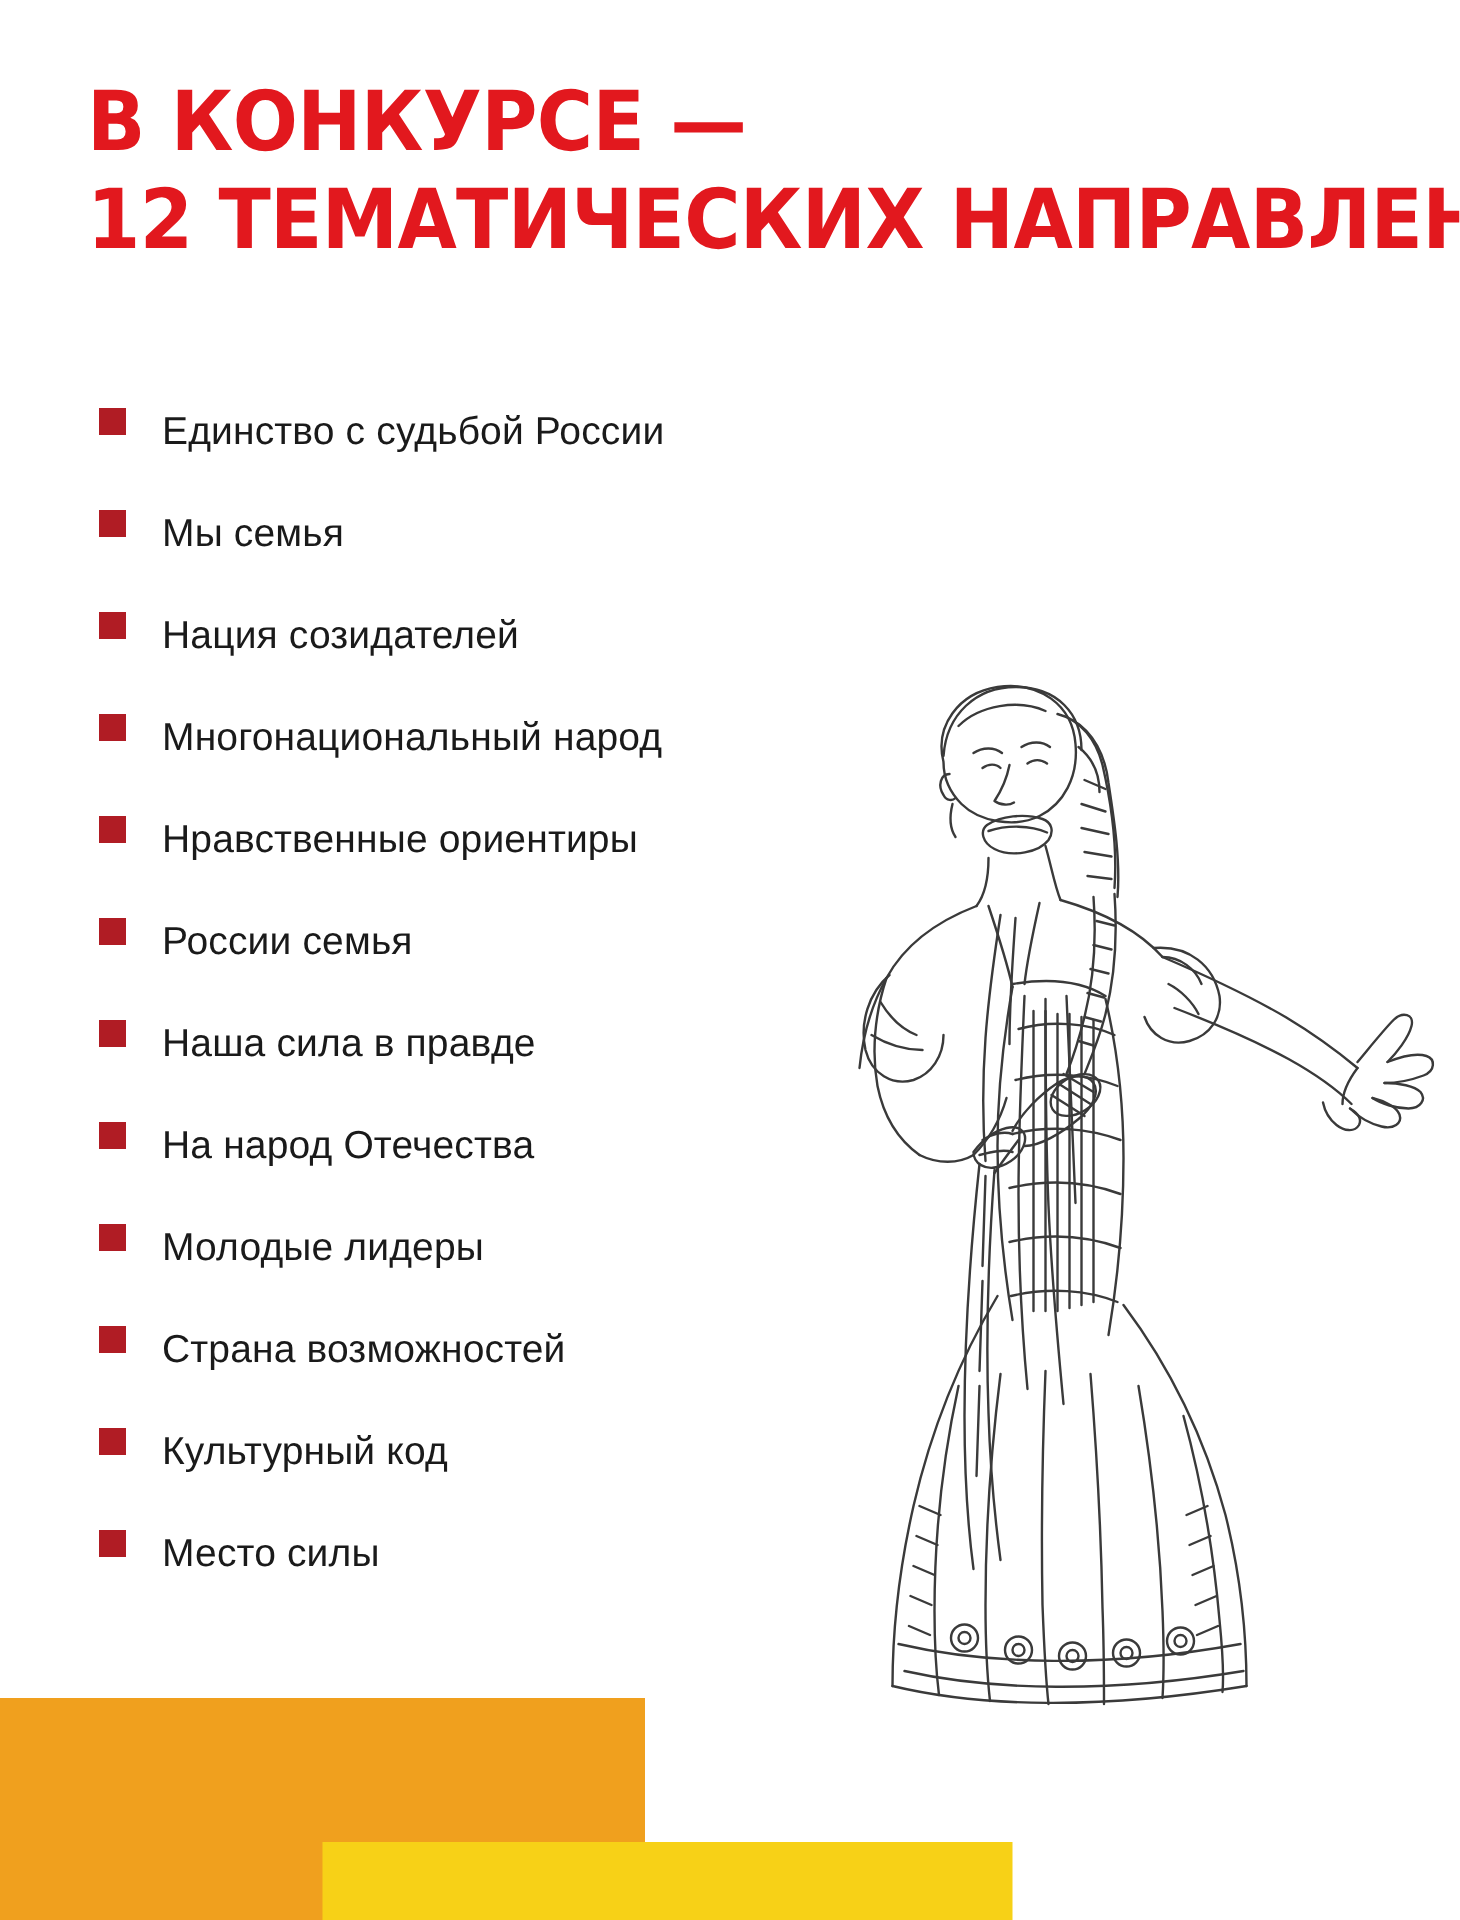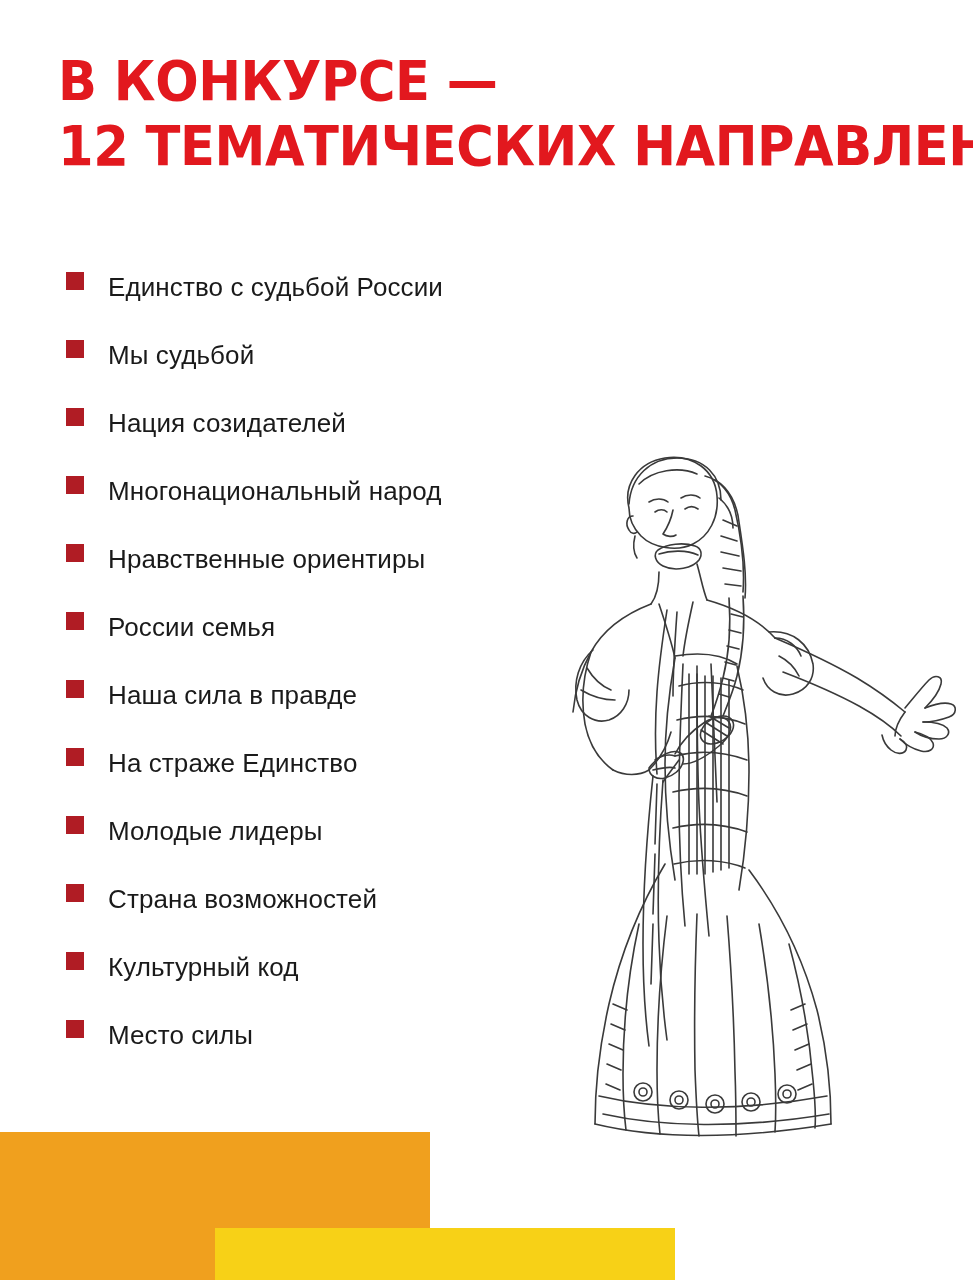--- a/index.html
+++ b/index.html
@@ -123,21 +123,21 @@
     <div class="title-line second">12 ТЕМАТИЧЕСКИХ НАПРАВЛЕНИЙ</div>
   </div>
 
   <ul class="list">
     <li class="list-item">
       <span class="bullet"></span>
       <span class="item-label">Единство с судьбой России</span>
     </li>
     <li class="list-item">
       <span class="bullet"></span>
-      <span class="item-label">Мы судьбой</span>
+      <span class="item-label">Мы семья</span>
     </li>
     <li class="list-item">
       <span class="bullet"></span>
       <span class="item-label">Нация созидателей</span>
     </li>
     <li class="list-item">
       <span class="bullet"></span>
       <span class="item-label">Многонациональный народ</span>
     </li>
     <li class="list-item">
@@ -147,21 +147,21 @@
     <li class="list-item">
       <span class="bullet"></span>
       <span class="item-label">России семья</span>
     </li>
     <li class="list-item">
       <span class="bullet"></span>
       <span class="item-label">Наша сила в правде</span>
     </li>
     <li class="list-item">
       <span class="bullet"></span>
-      <span class="item-label">На страже Единство</span>
+      <span class="item-label">На народ Отечества</span>
     </li>
     <li class="list-item">
       <span class="bullet"></span>
       <span class="item-label">Молодые лидеры</span>
     </li>
     <li class="list-item">
       <span class="bullet"></span>
       <span class="item-label">Страна возможностей</span>
     </li>
     <li class="list-item">

